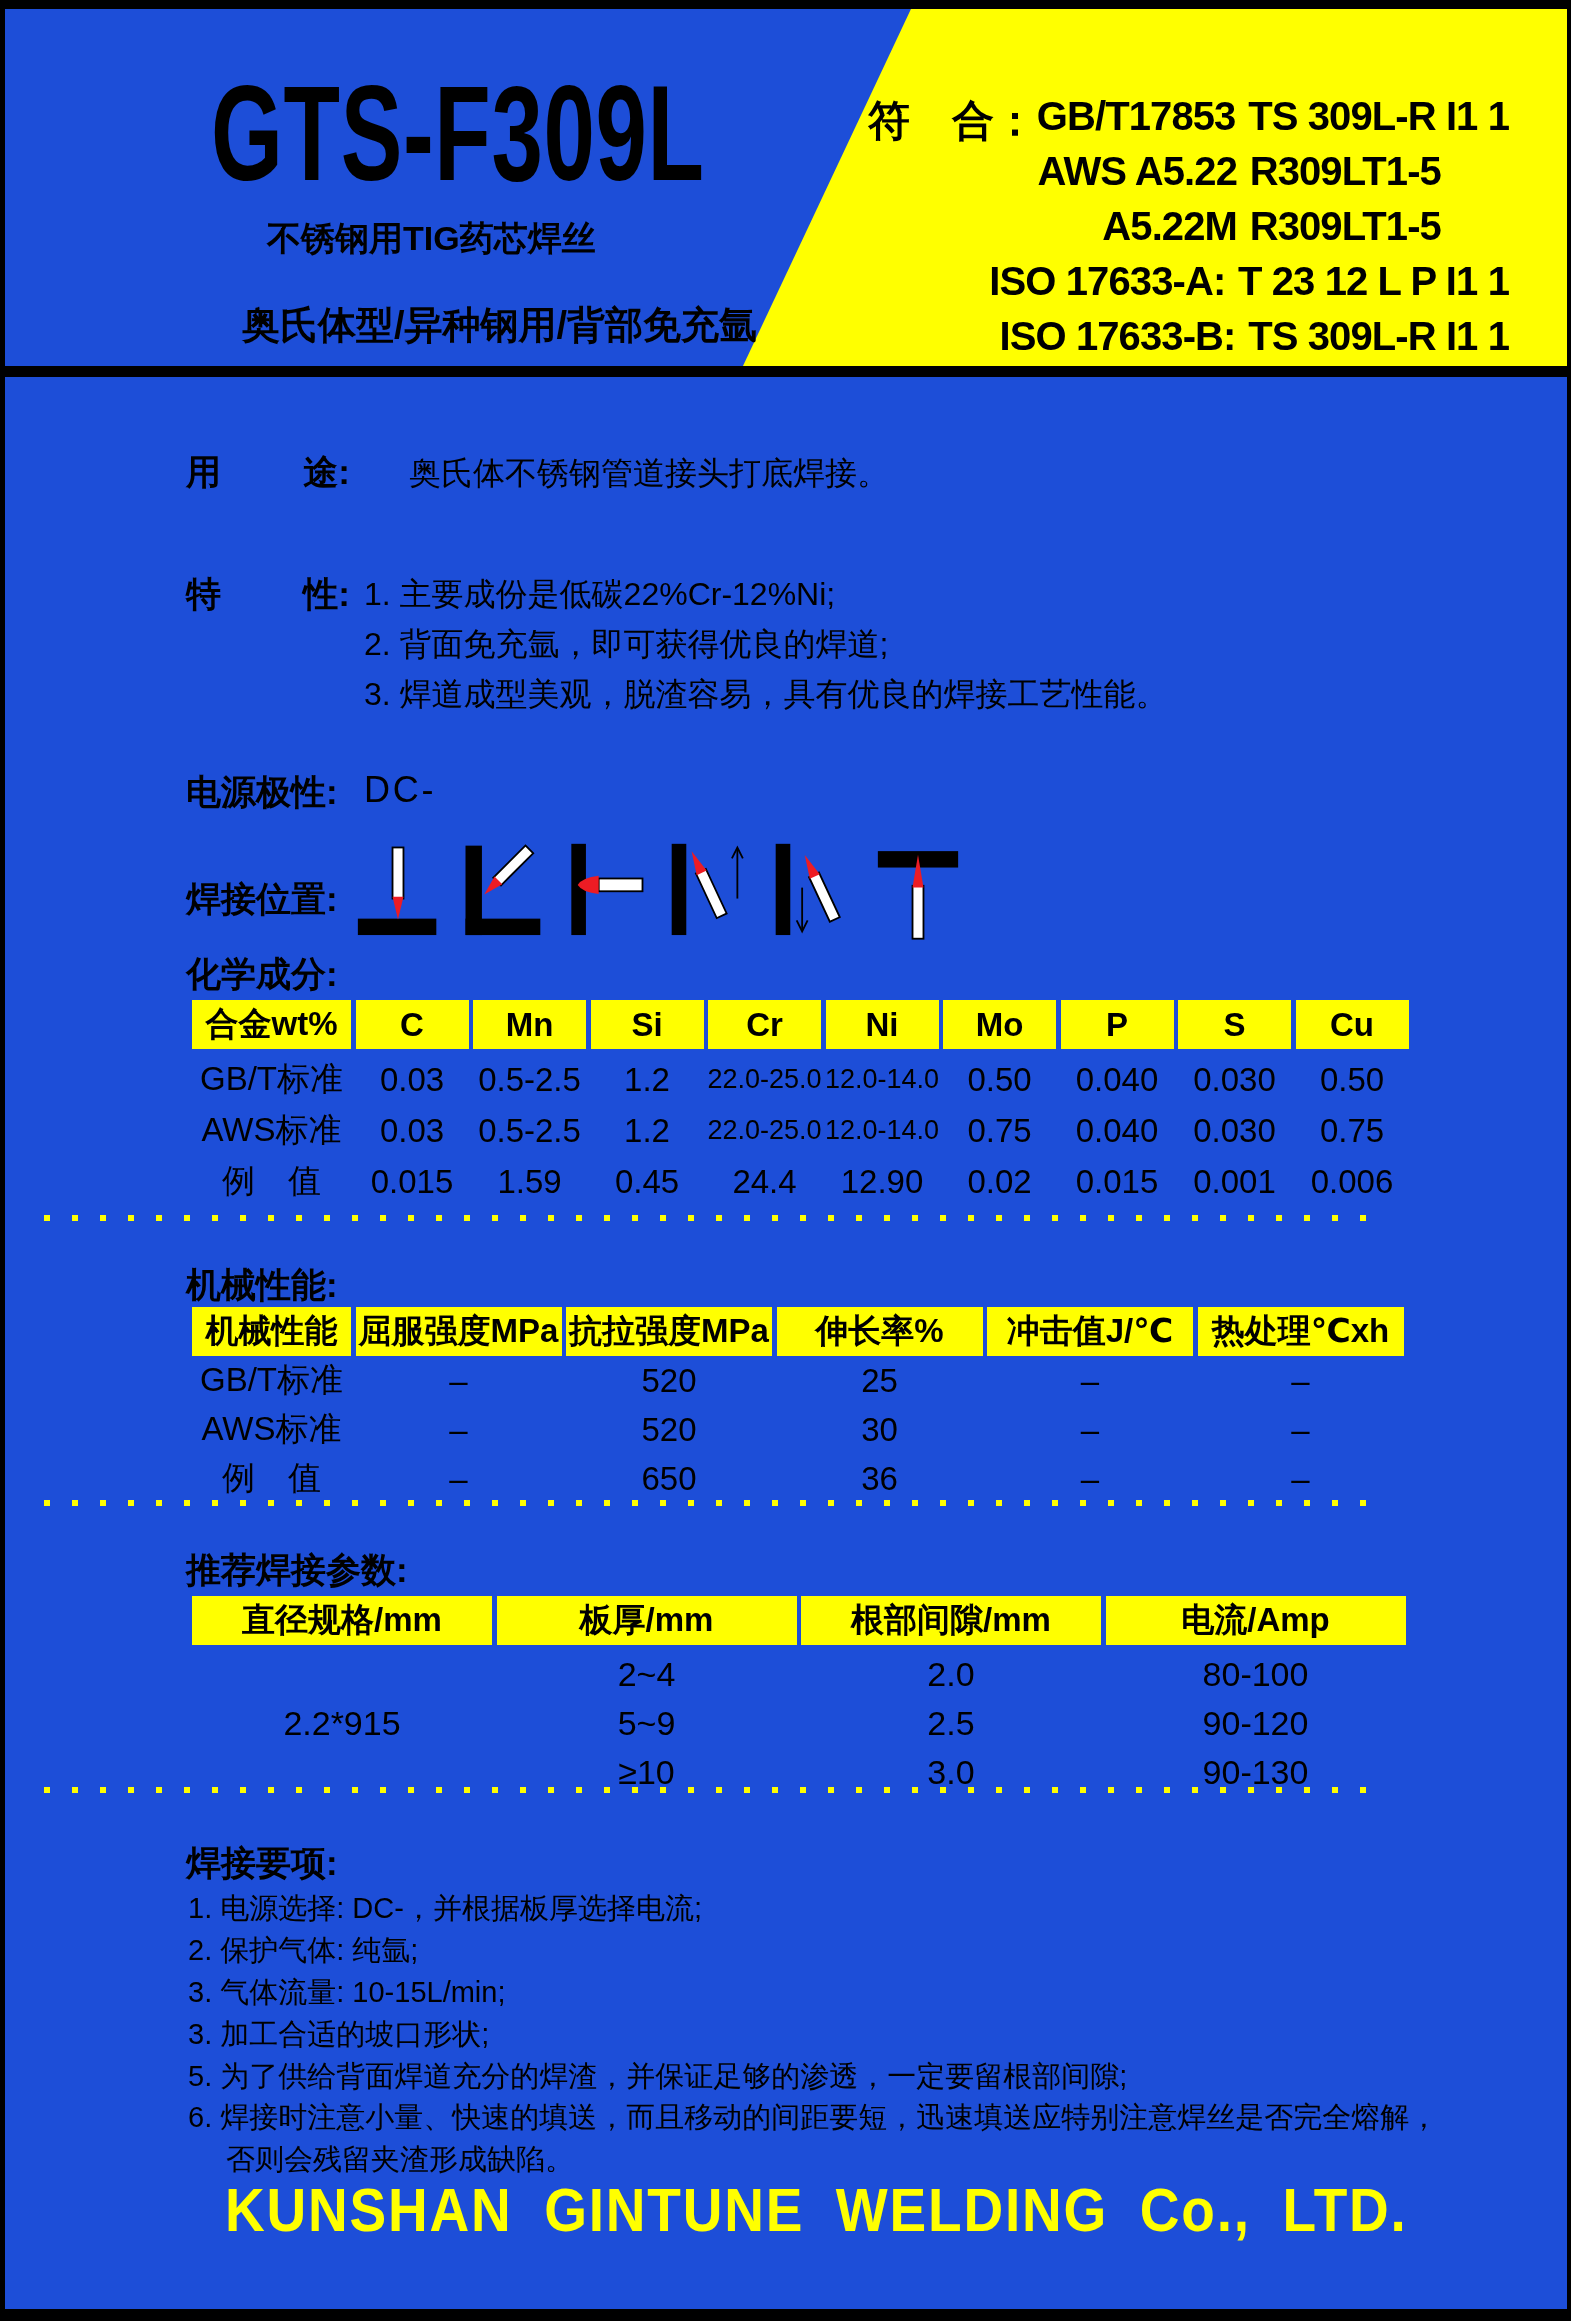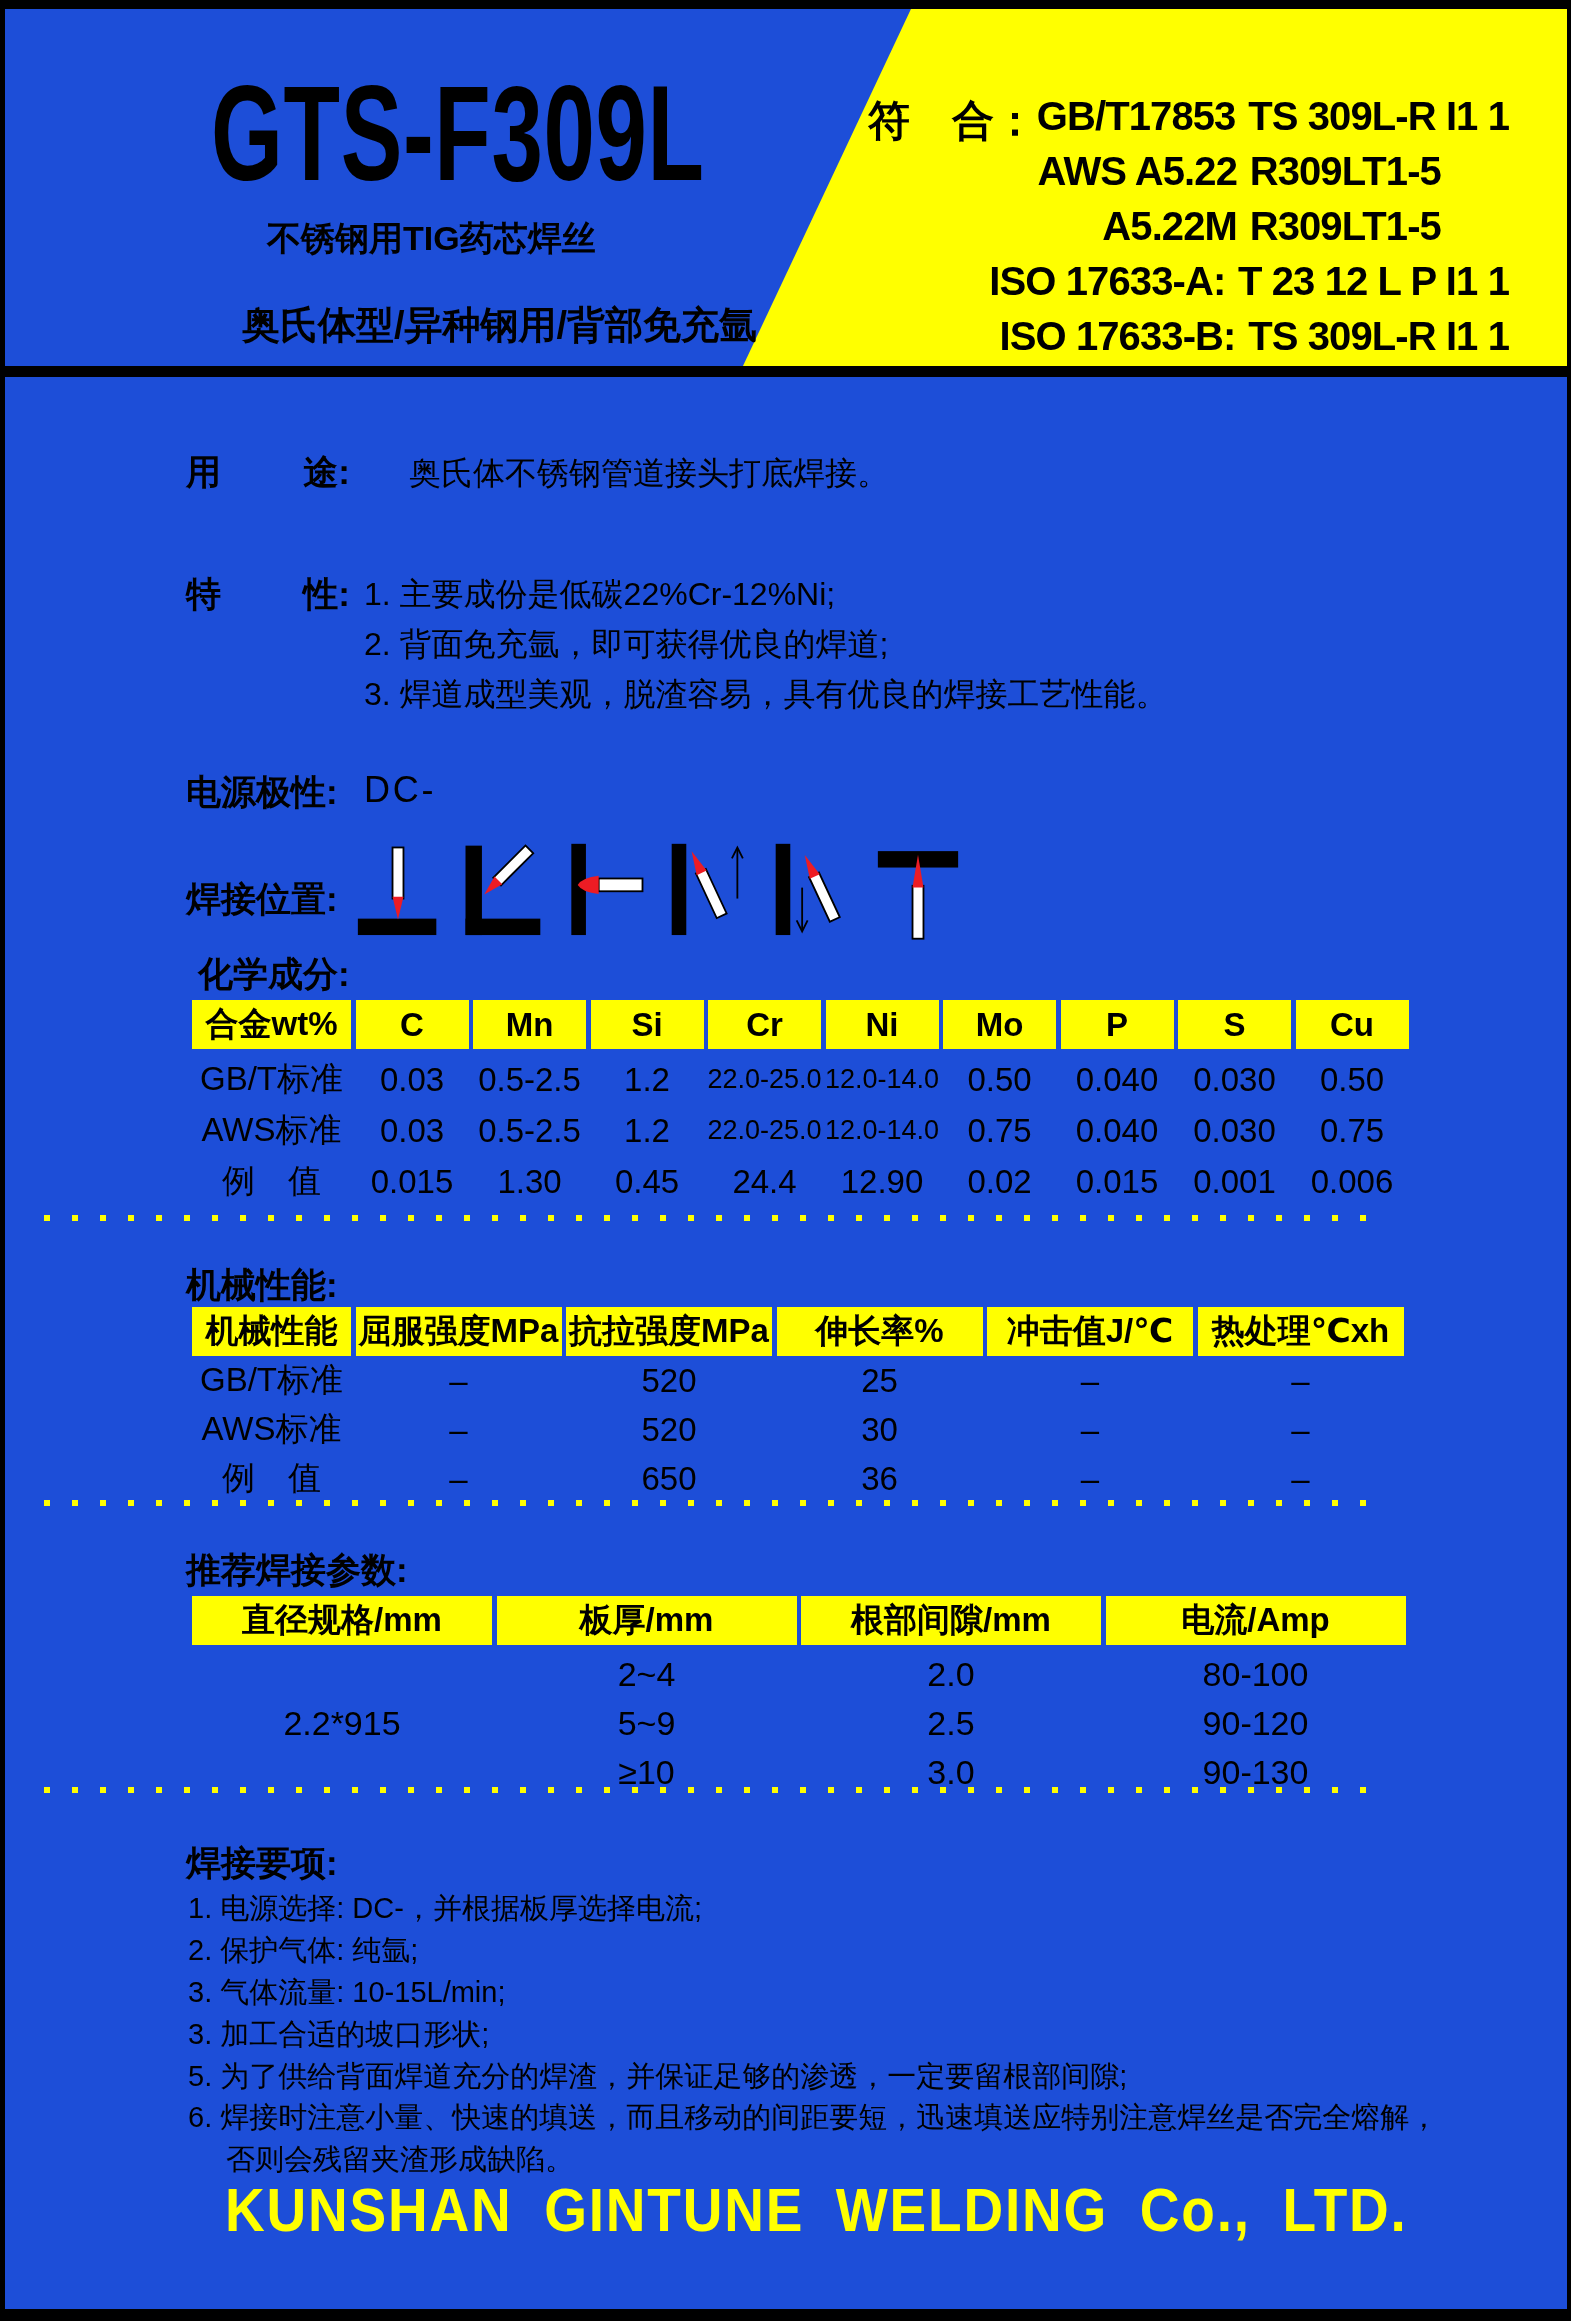--- a/index.html
+++ b/index.html
@@ -162,21 +162,21 @@
       <line x1="33" y1="50" x2="33" y2="96" stroke="#000" stroke-width="2"></line>
       <polyline points="27,86 33,98 39,86" fill="none" stroke="#000" stroke-width="2"></polyline>
     </svg>
     <svg width="84" height="104" viewBox="0 0 92 114">
       <rect x="2" y="10" width="88" height="18" fill="#000"></rect>
       <rect x="40" y="48" width="12" height="58" fill="#fff" stroke="#000" stroke-width="2"></rect>
       <path d="M40,50 h12 L46,14 Z" fill="#ED1C24"></path>
     </svg>
   </div>
 
-  <div class="sec-label" style="left:186px;top:951px;margin-left:12px;">化学成分:</div>
+  <div class="sec-label" style="left:186px;top:951px;">化学成分:</div>
   <div class="tbl-head h54" style="left:192px;top:1000px;">
     <div class="cell w175">合金wt%</div>
     <div class="cell w124">C</div>
     <div class="cell w124">Mn</div>
     <div class="cell w124">Si</div>
     <div class="cell w124">Cr</div>
     <div class="cell w124">Ni</div>
     <div class="cell w124">Mo</div>
     <div class="cell w124">P</div>
     <div class="cell w124">S</div>
@@ -202,21 +202,21 @@
     <div class="cell w124 small">22.0-25.0</div>
     <div class="cell w124 small">12.0-14.0</div>
     <div class="cell w124">0.75</div>
     <div class="cell w124">0.040</div>
     <div class="cell w124">0.030</div>
     <div class="cell w124">0.75</div>
   </div>
   <div class="tbl-row r52" style="left:192px;top:1158px;">
     <div class="cell w175">例　值</div>
     <div class="cell w124">0.015</div>
-    <div class="cell w124">1.30</div>
+    <div class="cell w124">1.59</div>
     <div class="cell w124">0.45</div>
     <div class="cell w124">24.4</div>
     <div class="cell w124">12.90</div>
     <div class="cell w124">0.02</div>
     <div class="cell w124">0.015</div>
     <div class="cell w124">0.001</div>
     <div class="cell w124">0.006</div>
   </div>
   <div class="dotted" style="top:1215px;"></div>
 

